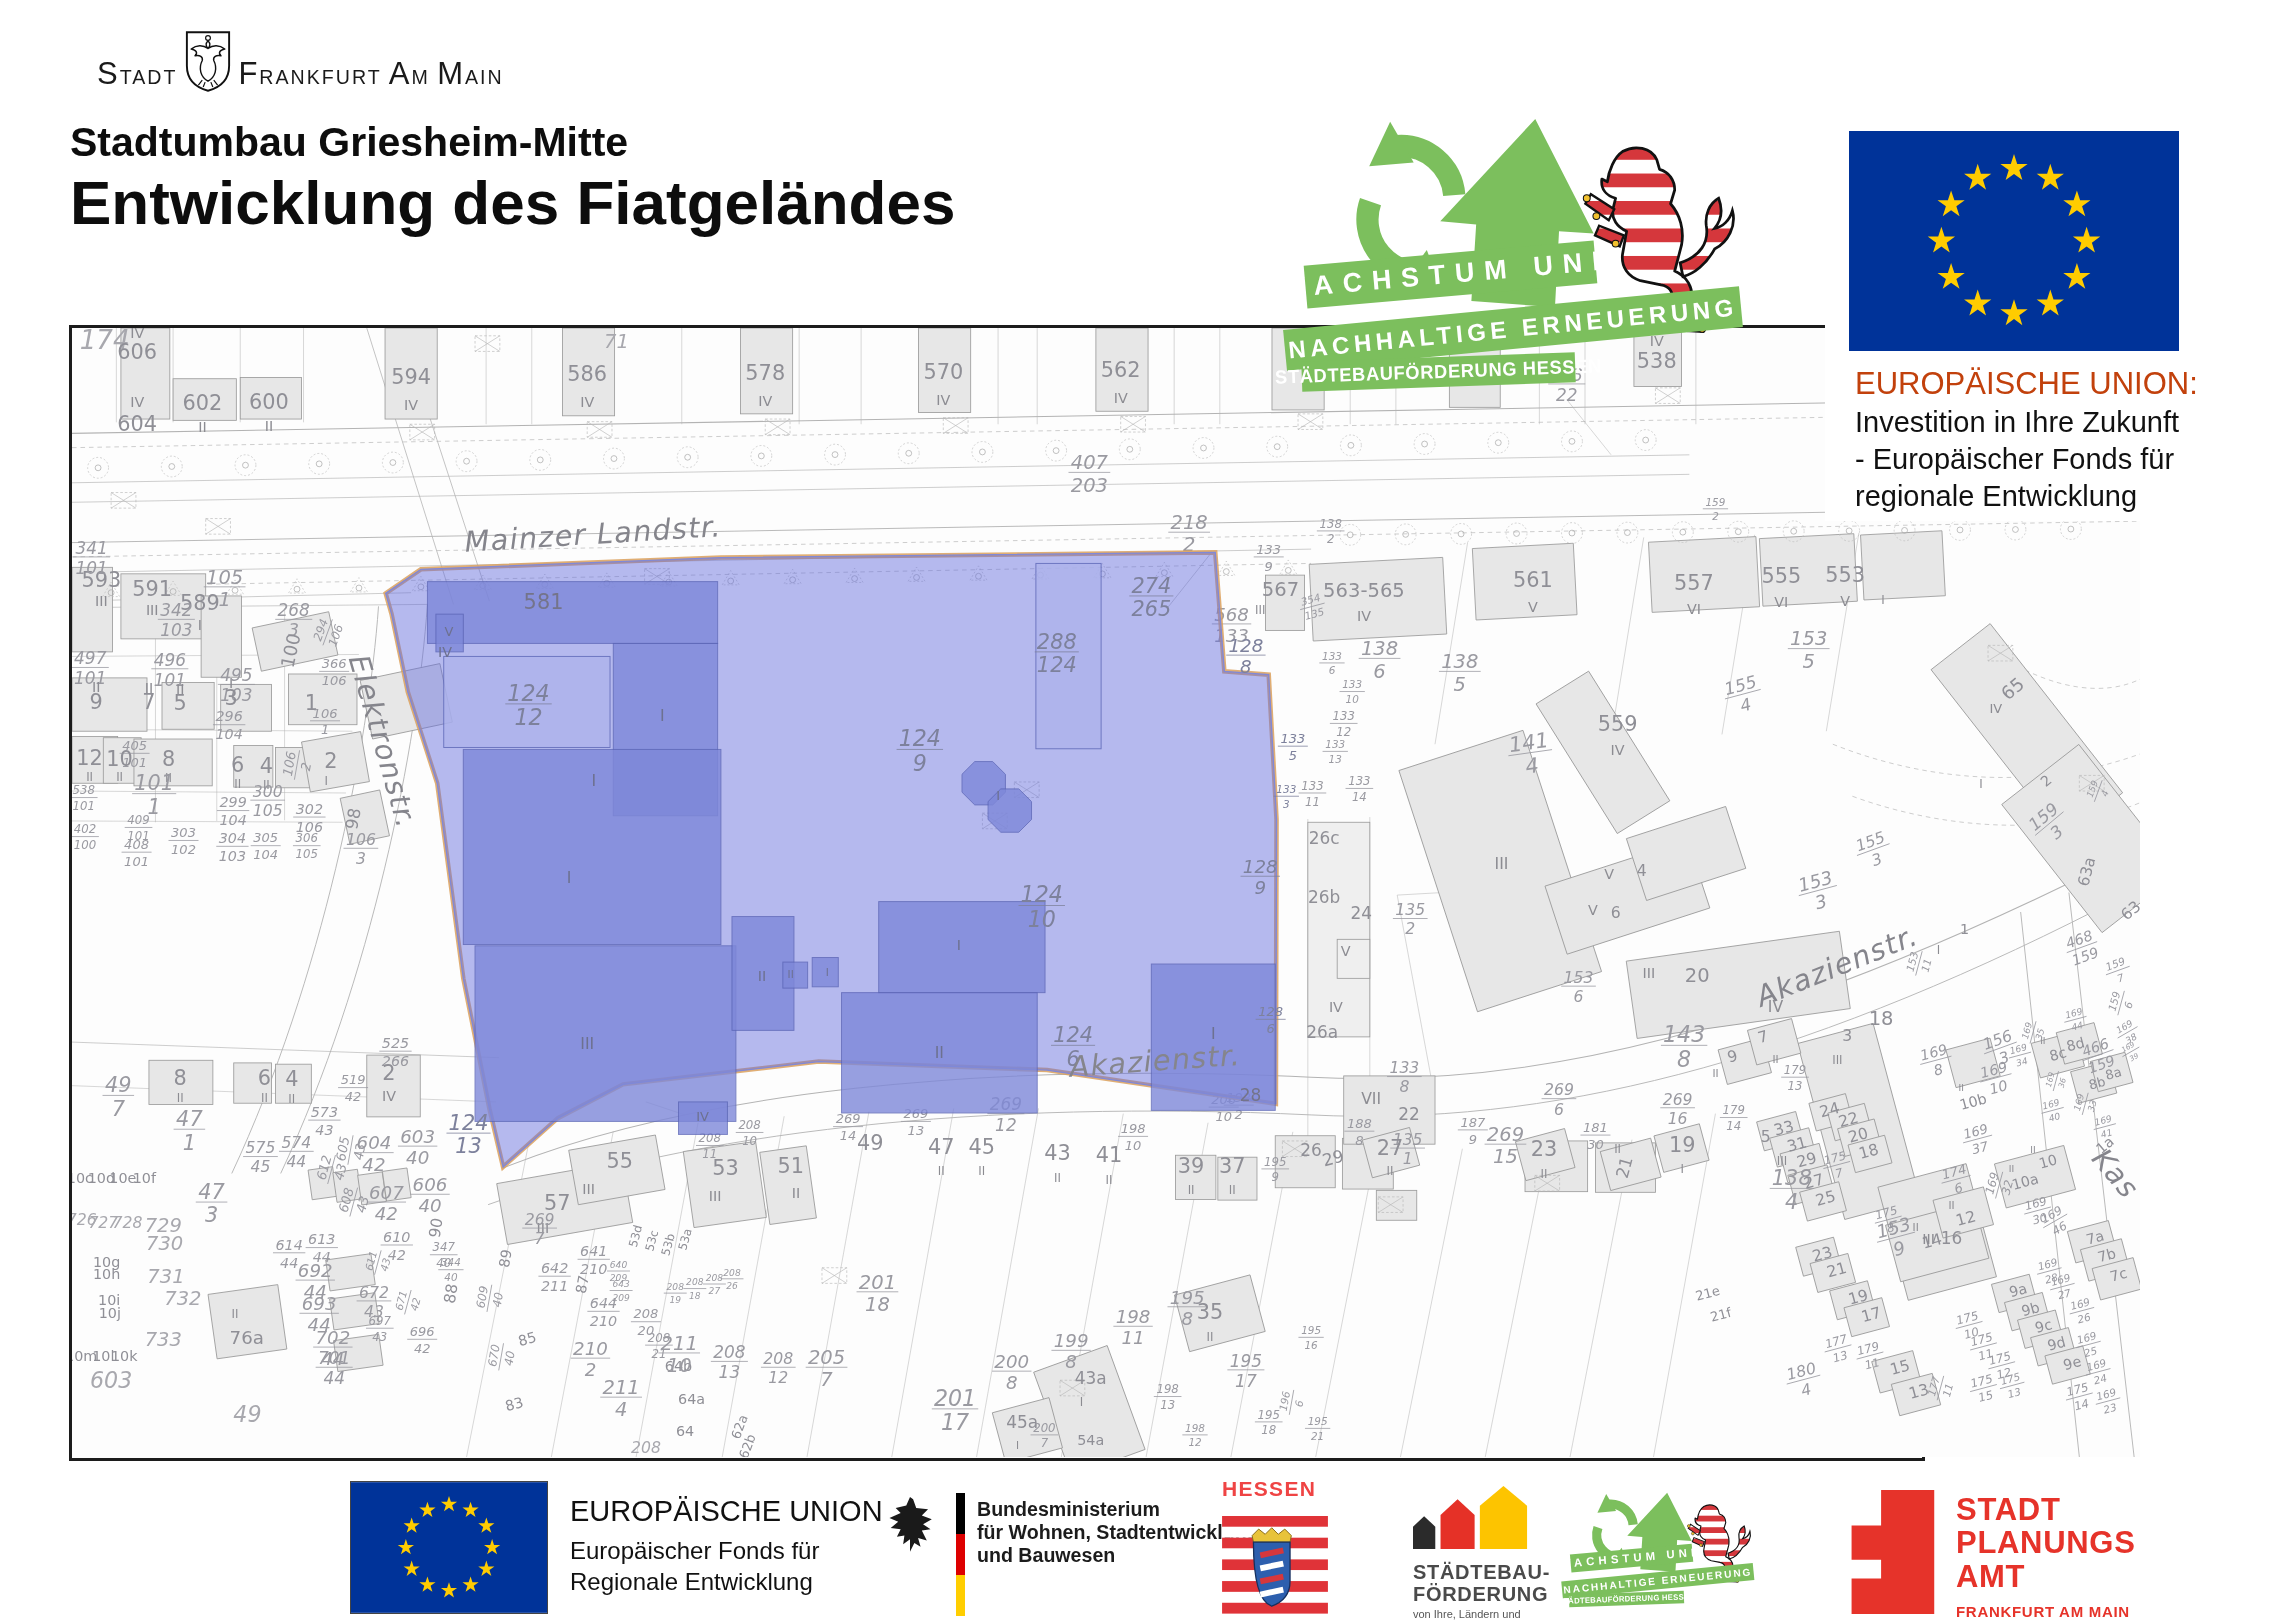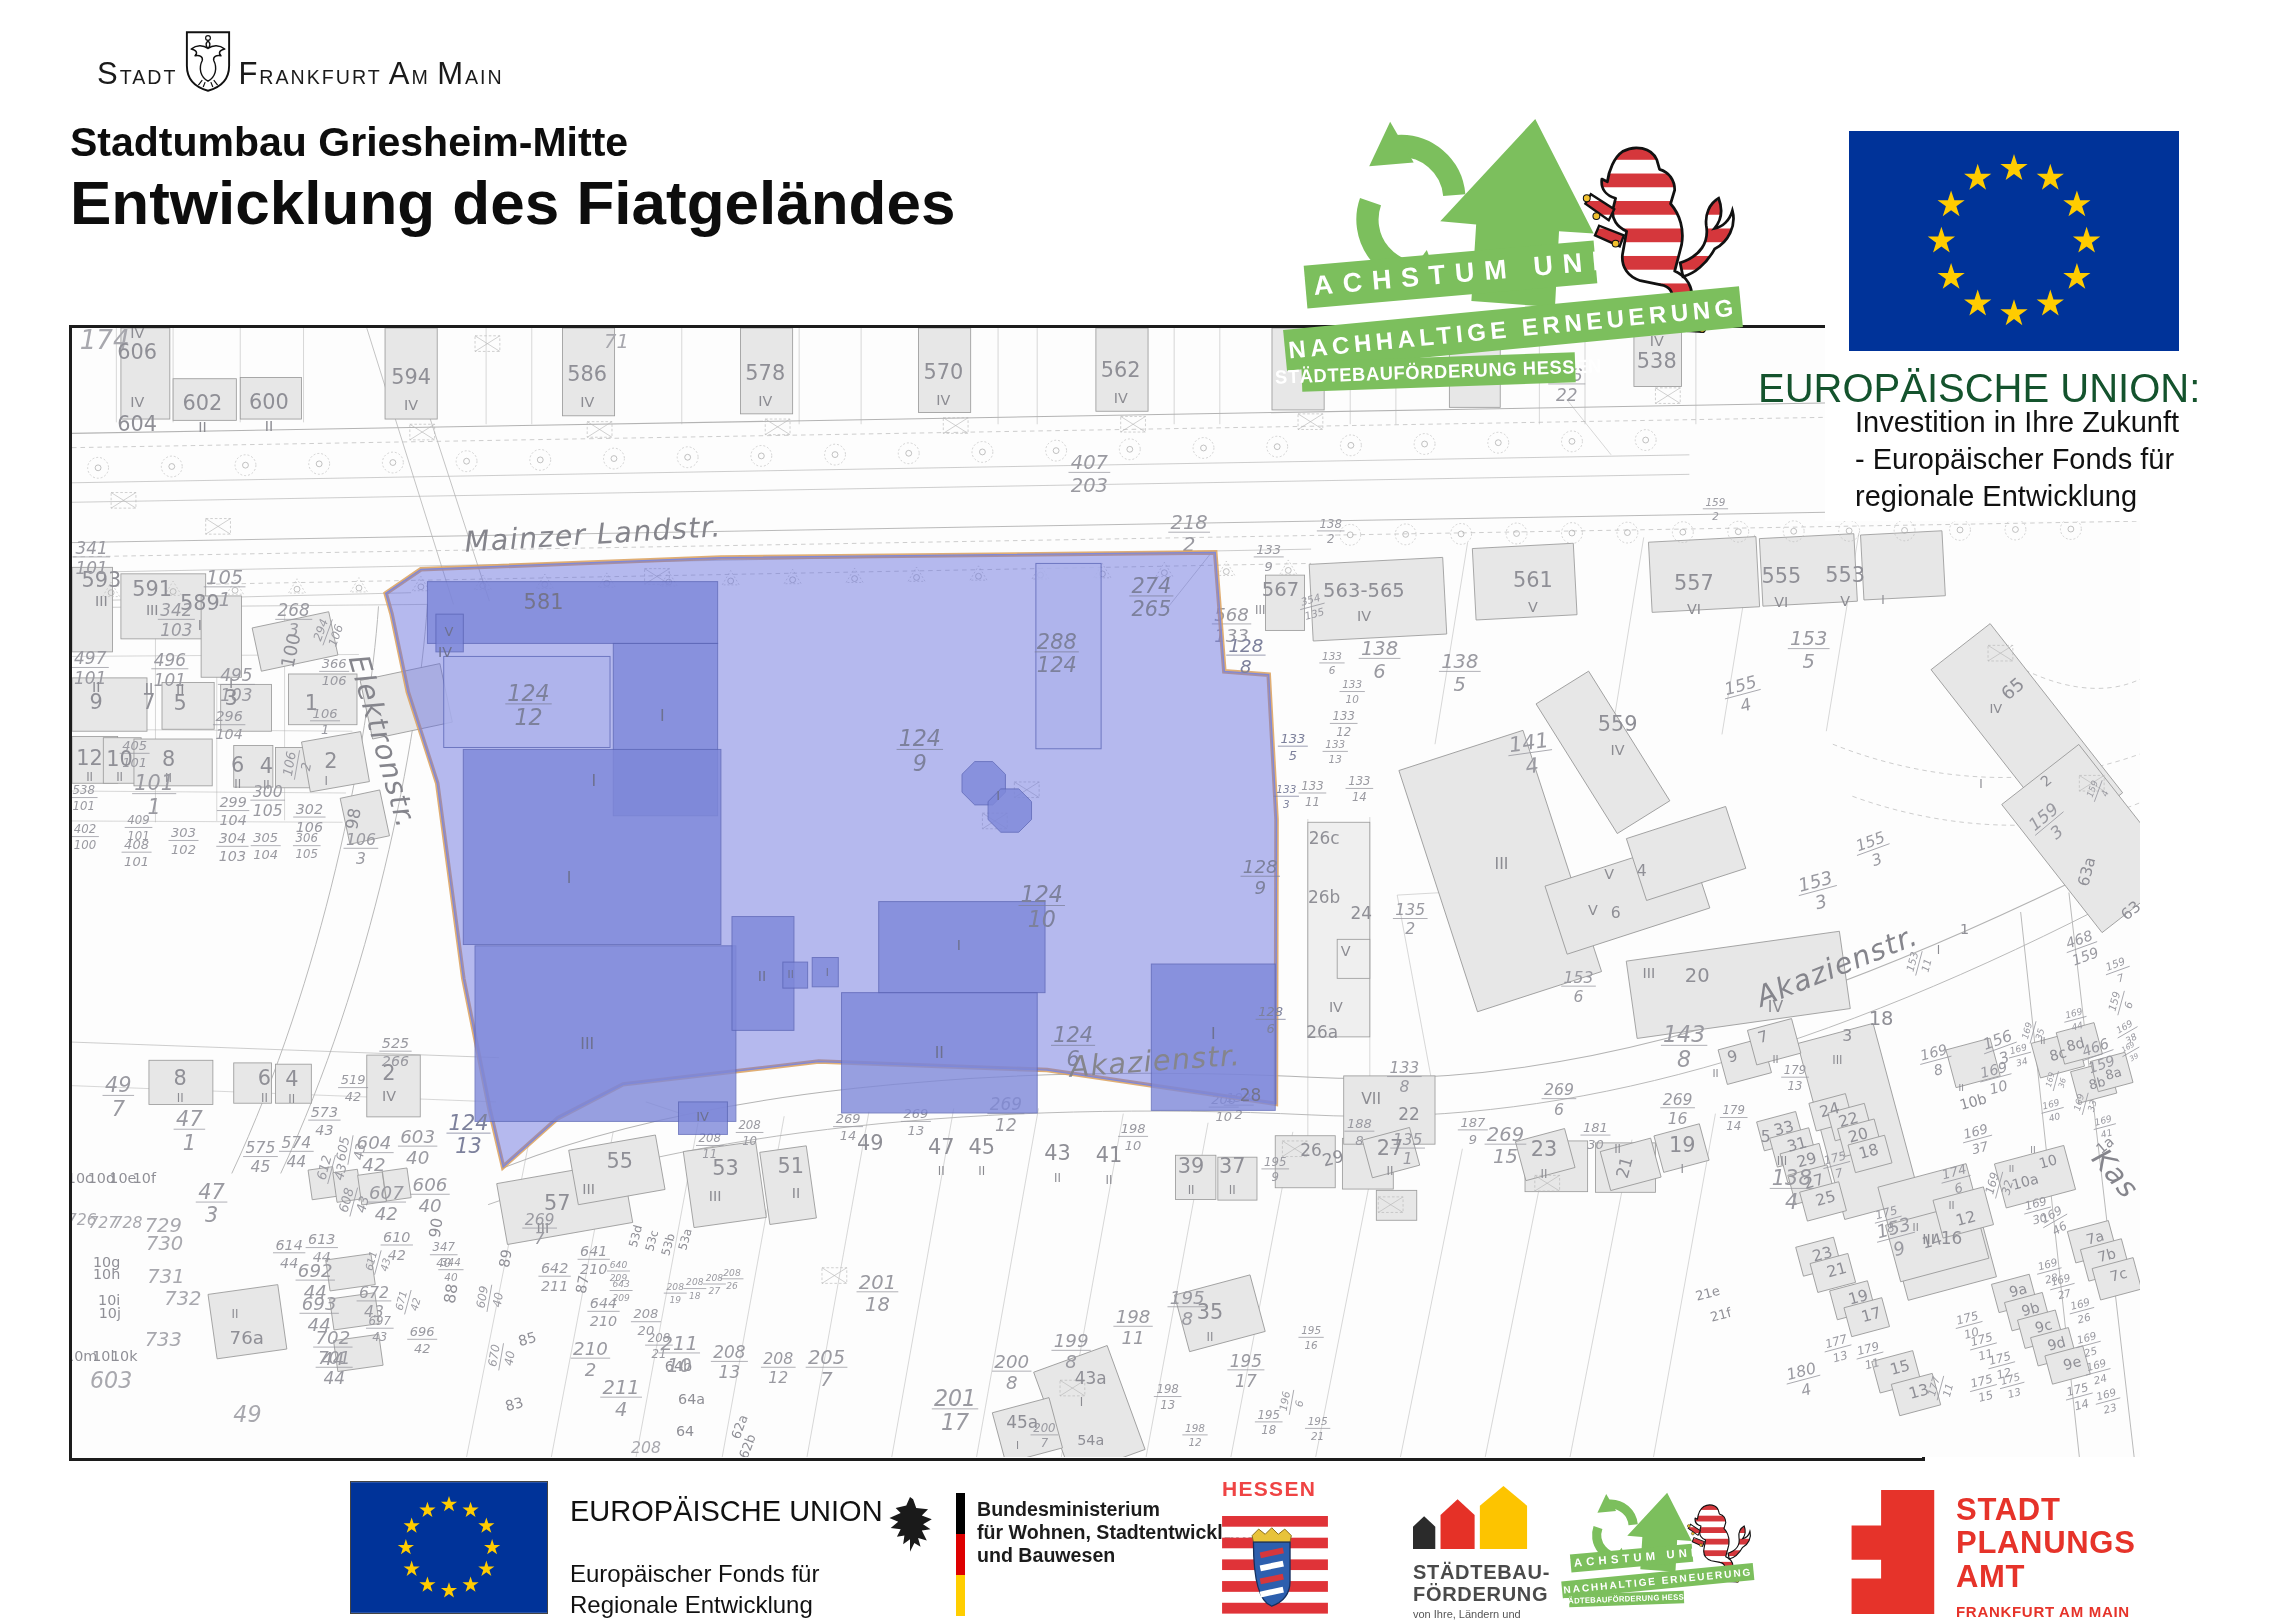--- a/index.html
+++ b/index.html
@@ -12,32 +12,32 @@
   .lg-word .cap{font-size:31px;}
   .subtitle{left:70px;top:119px;font-size:41px;font-weight:bold;color:#0d0d0d;letter-spacing:0;}
   .title{left:70px;top:167px;font-size:62px;font-weight:bold;color:#0d0d0d;}
   
   .green-logo{width:458px;height:288px;}
   .gl-banner{position:absolute;color:#fff;font-weight:bold;text-align:center;
              display:flex;align-items:center;justify-content:center;white-space:nowrap;}
   
   .eu-panel{left:1825px;top:325px;width:470px;height:196px;background:#fff;}
   .eu-flag-big{left:1849px;top:131px;}
-  .eu-head{left:1758px;top:366px;font-size:40px;color:#14532d;}
+  .eu-head{left:1855px;top:366px;font-size:31px;color:#c2410c;}
   .eu-lines{left:1855px;top:404px;font-size:29px;color:#111;line-height:1.28;}
   
   .map-frame{left:69px;top:325px;width:1856px;height:1136px;background:#fdfdfd;border:3.3px solid #1c1c1c;box-sizing:border-box;}
   .bund-text{font-size:19.6px;color:#1c1c1c;line-height:1.18;font-weight:600;}
   .hessen-word{font-size:21px;font-weight:bold;color:#ef4444;letter-spacing:1.3px;}
   .stb-text{font-size:20px;font-weight:bold;color:#4a4a4a;line-height:1.1;letter-spacing:0.7px;}
   .stb-sub{font-size:11px;color:#555;line-height:1.25;margin-top:6.5px;}
   .spa-text{color:#e6332a;font-weight:bold;font-size:31px;line-height:1.08;letter-spacing:0.7px;}
   .spa-sub{color:#e6332a;font-weight:bold;font-size:15px;margin-top:13px;letter-spacing:0.7px;}
   .eu-f-title{font-size:29px;color:#111;font-weight:400;}
-  .eu-f-lines{font-size:24px;color:#111;margin-top:34px;line-height:1.3;}
+  .eu-f-lines{font-size:24px;color:#111;margin-top:11px;line-height:1.3;}
 </style>
 </head>
 <body>
 
 <header>
   <div class="abs city-logo">
     <span class="lg-word" id="lg-prefix"><span class="cap">S</span>TADT</span>
     <svg width="48" height="63" viewBox="0 0 100 130">
       <path d="M6,4 H94 V74 Q94,114 50,126 Q6,114 6,74 Z" fill="#fff" stroke="#111" stroke-width="4"></path>
       <path d="M50,22 C44,28 46,34 50,38 C40,30 26,30 15,39 C26,41 29,47 23,53 C33,51 40,55 38,63 C30,79 34,97 50,106 C66,97 70,79 62,63 C60,55 67,51 77,53 C71,47 74,41 85,39 C74,30 60,30 50,38 C54,34 56,28 50,22 Z" fill="none" stroke="#111" stroke-width="3" stroke-linejoin="round"></path>

